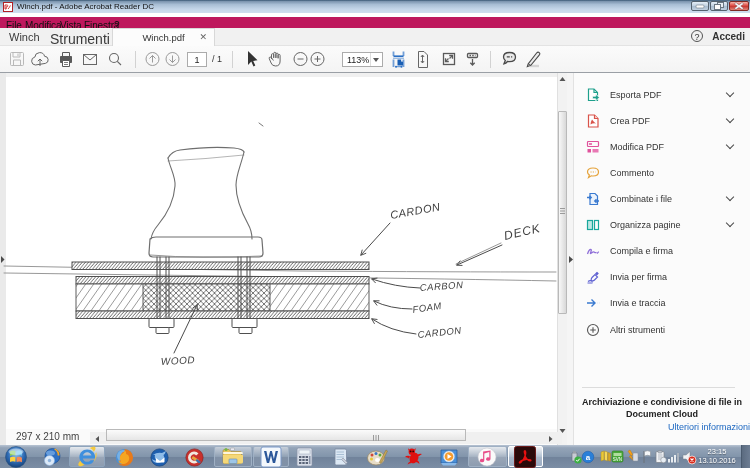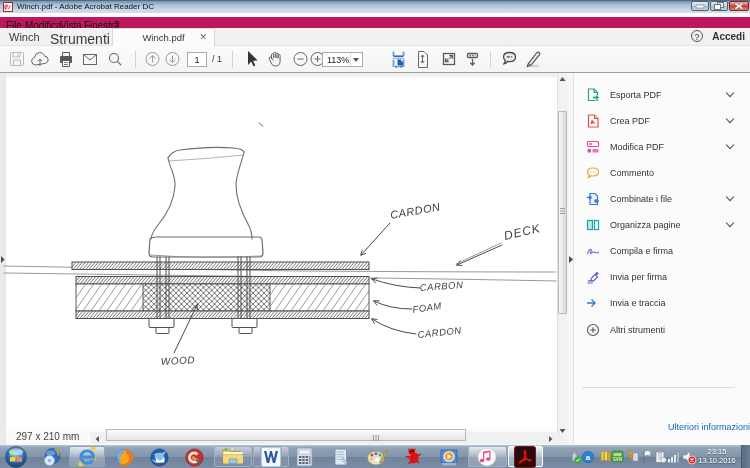--- a/index.html
+++ b/index.html
@@ -30,21 +30,21 @@
 #tab-doc .x { position:absolute; right:7px; top:0px; font-size:9px; color:#666; }
 #accedi { position:absolute; right:5px; top:3px; font-size:10px; font-weight:bold; color:#333; }
 #qmark { position:absolute; right:47px; top:2px; width:12px; height:12px; border:1px solid #555; border-radius:50%; font-size:9px; text-align:center; line-height:12px; color:#333; }
 
 
 #toolbar { left:0; top:46px; width:750px; height:27px; background:linear-gradient(#fbfbfb,#f4f4f4); border-bottom:1px solid #9a9fa5; }
 .tbi { position:absolute; top:0; }
 .tsep { position:absolute; top:5px; width:1px; height:17px; background:#d2d2d2; }
 #pagebox { position:absolute; left:187px; top:6px; width:20px; height:15px; background:#fff; border:1px solid #ababab; font-size:9px; text-align:center; line-height:14px; color:#222; }
 #pageof { position:absolute; left:212px; top:8px; font-size:9px; color:#333; }
-#zoombox { position:absolute; left:322px; top:6px; width:41px; height:15px; background:#fff; border:1px solid #ababab; }
+#zoombox { position:absolute; left:342px; top:6px; width:41px; height:15px; background:#fff; border:1px solid #ababab; }
 #zoombox .zt { position:absolute; left:4px; top:1px; font-size:9px; color:#222; line-height:13px;}
 #zoombox .zs { position:absolute; right:11px; top:0; width:1px; height:13px; background:#ddd; }
 #zoombox .za { position:absolute; right:3px; top:5px; width:0; height:0; border-left:3px solid transparent; border-right:3px solid transparent; border-top:4px solid #555; }
 
 
 #docarea { left:0; top:73px; width:557px; height:373px; background:#fff; }
 #doc-top { left:0; top:73px; width:557px; height:4px; background:#f0f0f0; }
 #doc-left { left:0; top:73px; width:6px; height:373px; background:#eaeaea; }
 #vscroll { left:557px; top:73px; width:10px; height:373px; background:#f2f2f2; border-left:1px solid #e0e0e0; }
 #vthumb { left:558px; top:111px; width:9px; height:203px; background:linear-gradient(90deg,#f8f8f8,#d8d8d8); border:1px solid #b9b9b9; border-radius:1px; }
@@ -447,20 +447,21 @@
     <div class="srow" style="top:250px">
       <svg class="sic" viewBox="0 0 14 14">
           <g fill="none" stroke="#555" stroke-width="1.1">
             <circle cx="7" cy="7" r="5.5"></circle>
             <path d="M7 4.2 V9.8 M4.2 7 H9.8"></path>
           </g>
         </svg>
       <span class="stx">Altri strumenti</span>
     </div>
     <div id="sep-line"></div>
+    <div id="sb-bold">Archiviazione e condivisione di file in<br>Document Cloud</div>
     <div id="sb-link">Ulteriori informazioni</div>
   </div>
 
   <div id="taskbar" class="abs">
 
     <svg class="abs" style="left:4px; top:1px" width="24" height="22" viewBox="0 0 24 22">
       <defs>
           <radialGradient id="orb" cx="50%" cy="35%" r="70%">
             <stop offset="0%" stop-color="#9cc8ee"></stop>
             <stop offset="55%" stop-color="#2e6bb4"></stop>

